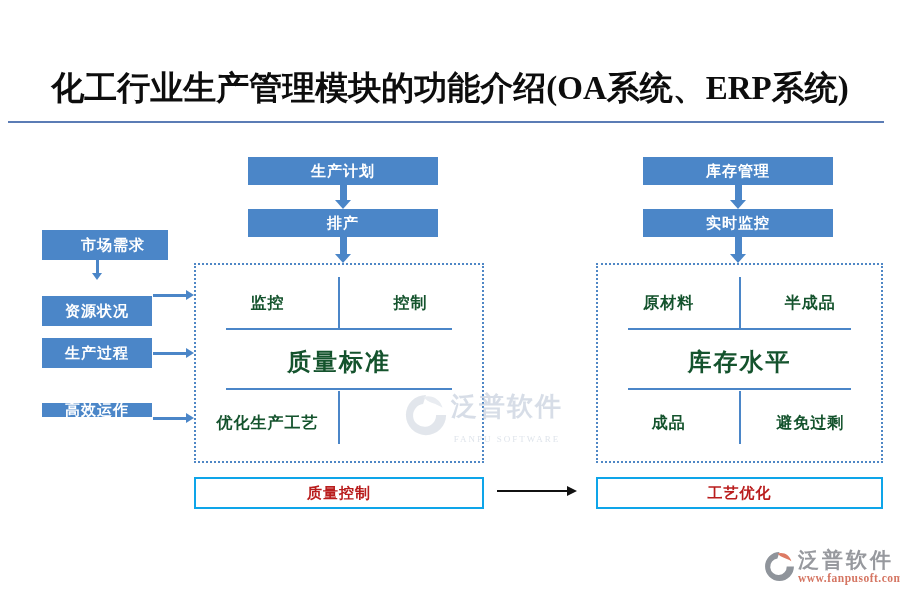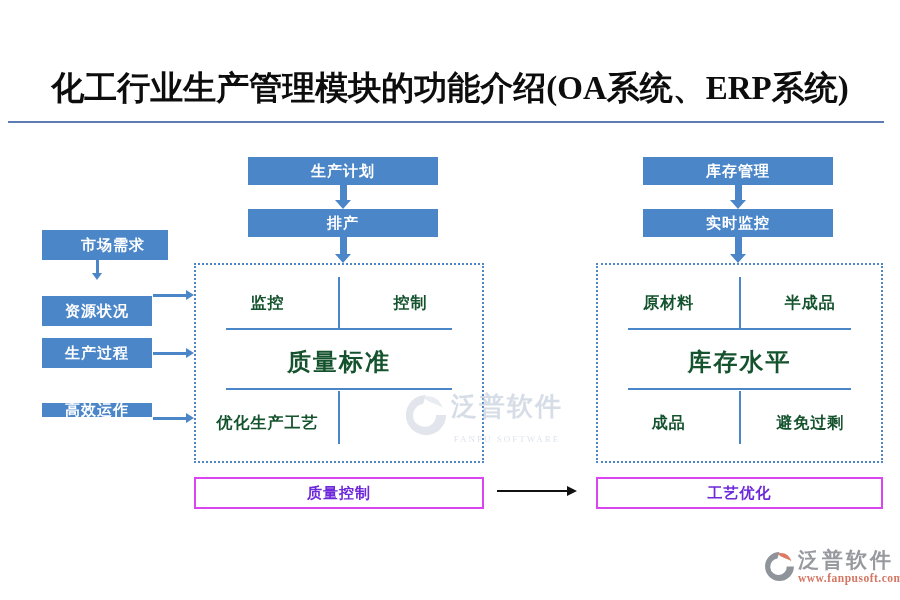--- a/index.html
+++ b/index.html
@@ -71,23 +71,23 @@
     position:absolute; left:0; top:81px; width:100%; text-align:center;
     color:#14532d; font-size:24px; font-weight:bold; letter-spacing:2px;
   }
   .panel .div-v-top    { position:absolute; left:calc(50% - 1px); top:12px;  width:2px; height:52px; background:#4b86c8; }
   .panel .div-v-bottom { position:absolute; left:calc(50% - 1px); top:126px; width:2px; height:53px; background:#4b86c8; }
   .panel .div-h-top    { position:absolute; left:30px; right:30px; top:63px;  height:2px; background:#4b86c8; }
   .panel .div-h-bottom { position:absolute; left:30px; right:30px; top:123px; height:2px; background:#4b86c8; }
 
   
   .outlinebox {
-    position:absolute; background:#ffffff; border:2px solid #d946ef;
+    position:absolute; background:#ffffff; border:2px solid #0ea5e9;
     display:flex; align-items:center; justify-content:center;
-    color:#6d28d9; font-size:15px; font-weight:bold; letter-spacing:1px;
+    color:#b91c1c; font-size:15px; font-weight:bold; letter-spacing:1px;
   }
   .o-left  { left:194px; top:477px; width:286px; height:28px; }
   .o-right { left:596px; top:477px; width:283px; height:28px; }
 
   
   .watermark { position:absolute; left:403px; top:392px; display:flex; align-items:flex-start; opacity:0.55; pointer-events:none; }
   .watermark .wm-glyph { width:46px; height:46px; }
   .wm-text { margin-left:2px; }
   .wm-name { font-size:26px; font-weight:bold; color:#b7c3d4; letter-spacing:2px; line-height:30px; }
   .wm-sub  { font-size:9px; color:#c3cdda; letter-spacing:2px; margin-top:12px; text-align:center; }

